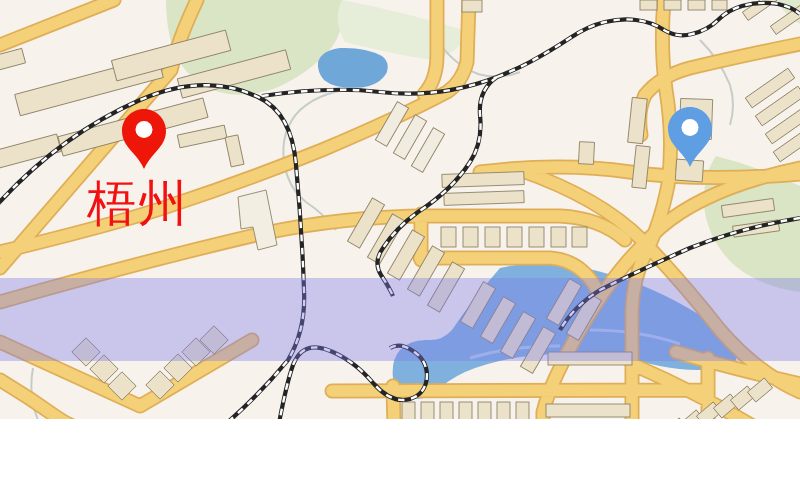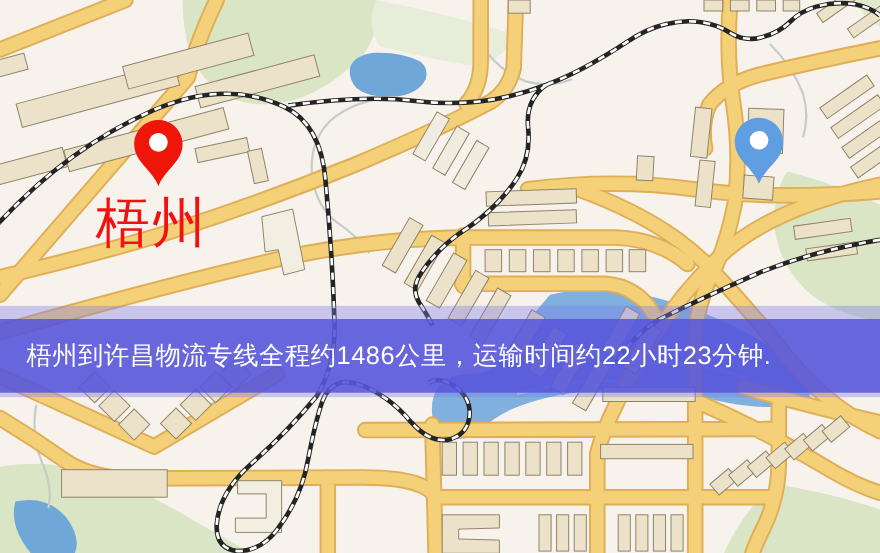--- a/index.html
+++ b/index.html
@@ -1,17 +1,17 @@
 <!DOCTYPE html>
 <html><head>
 <meta charset="utf-8">
 <style>
   html,body{margin:0;padding:0;background:#ffffff;}
   .screen{
-    position:relative;width:800px;height:503px;overflow:hidden;
+    position:relative;width:800px;height:419px;overflow:hidden;
     font-family:"Liberation Sans",sans-serif;background:#f7f2ec;
   }
   .map-svg{position:absolute;left:0;top:0;width:800px;height:503px;display:block;}
   .pin{position:absolute;pointer-events:none;}
   .pin-origin{left:121px;top:108px;}
   .pin-dest{left:667px;top:106px;}
   .place-label{
     position:absolute;line-height:1;white-space:nowrap;
     font-family:"Liberation Sans",sans-serif;
   }
@@ -212,17 +212,14 @@
   </svg>
 
   <svg class="pin pin-dest" width="46" height="62" viewBox="0 0 46 62">
     <path d="M23,1 C10.8,1 1,10.8 1,23 C1,32 6,38.5 12,45 C16.5,50 20.5,55 23,61 C25.5,55 29.5,50 34,45 C40,38.5 45,32 45,23 C45,10.8 35.2,1 23,1 Z" fill="#5f9ee3"></path>
     <circle cx="23" cy="21.5" r="8.5" fill="#ffffff"></circle>
   </svg>
 
   <div class="place-label origin-label">梧州</div>
 
   <div class="banner-haze"></div>
-  <div class="banner-core">
-    <p>梧州到许昌物流专线全程约1486公里，运输时间约22小时23分钟.</p>
-  </div>
 
 </div>
 
 </body></html>

